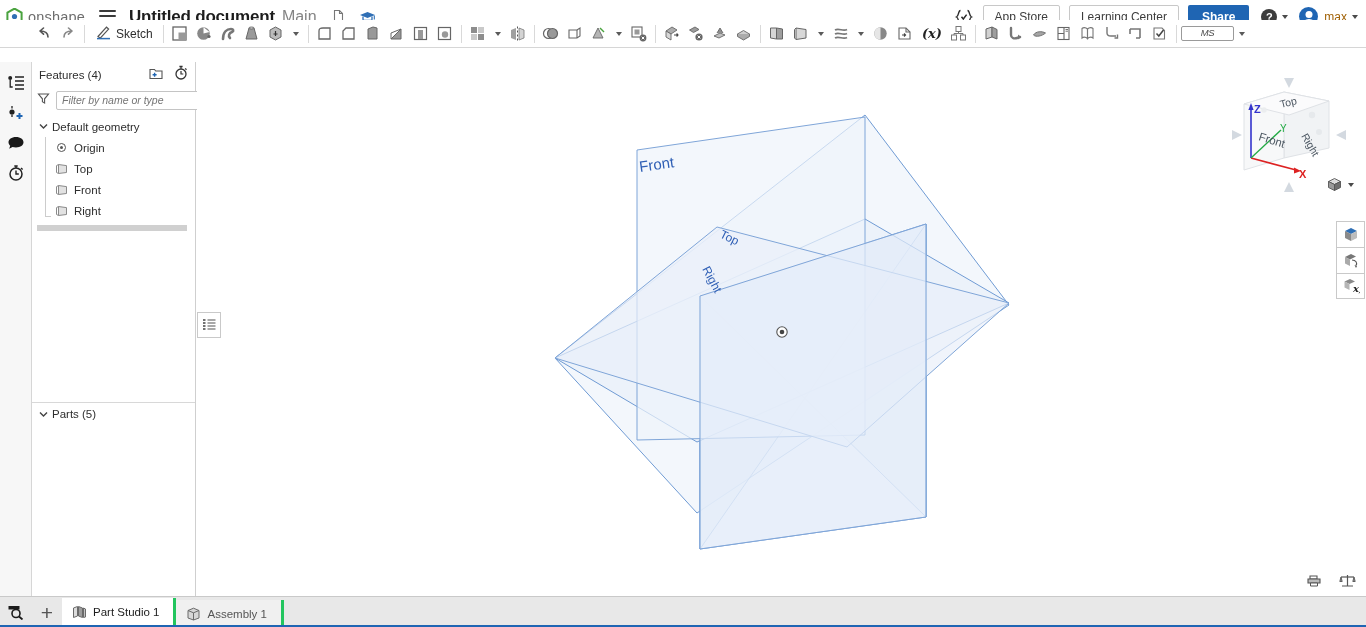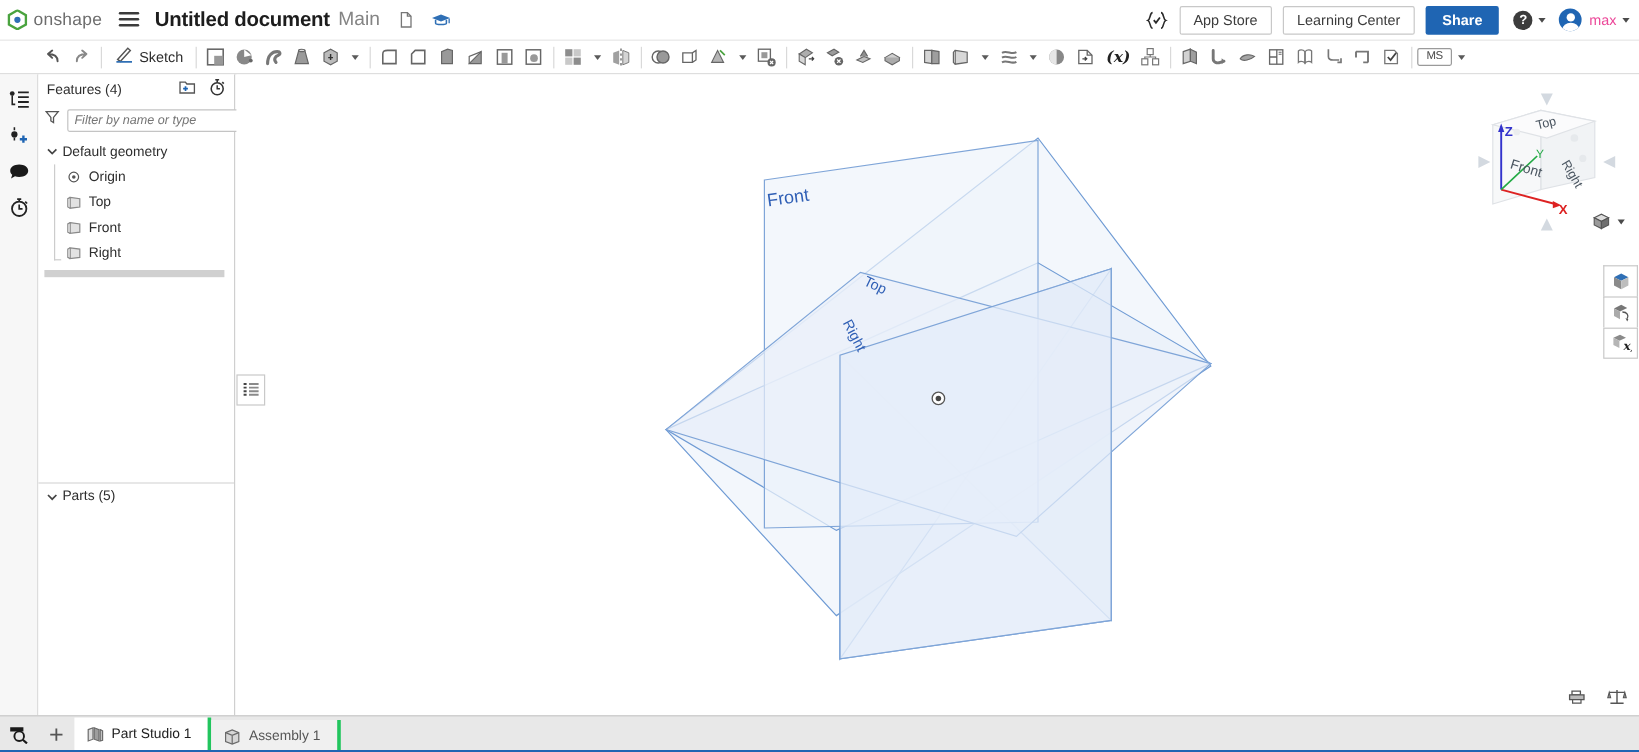--- a/index.html
+++ b/index.html
@@ -38,37 +38,37 @@
     font-size:11px;font-weight:bold;display:flex;align-items:center;justify-content:center;
   }
   .caret { width:0;height:0;border-left:3.5px solid transparent;border-right:3.5px solid transparent;
            border-top:4.5px solid #4a4a4a; margin-left:5px; }
   .avatar { width:19px;height:19px;border-radius:50%;background:#1f65b3;margin-left:11px;
             overflow:hidden; position:relative; }
   .avatar::after { content:""; position:absolute; left:50%; top:3.5px; transform:translateX(-50%);
             width:7px;height:7px;border-radius:50%;background:#fff; }
   .avatar::before { content:""; position:absolute; left:50%; bottom:-4px; transform:translateX(-50%);
             width:14px;height:11px;border-radius:50% 50% 0 0;background:#fff; }
-  #username { font-size:12px; color:#ec4899; margin-left:6px; }
+  #username { font-size:12px; color:#a16207; margin-left:6px; }
 
   
   #feature-toolbar {
-    position:absolute; left:0; top:34px; width:1366px; height:28px;
+    position:absolute; left:0; top:20px; width:1366px; height:28px;
     background:#fff; border-bottom:1px solid #d6d6d6;
     display:flex; align-items:center; padding-left:32px;
   }
   .tool { width:24px;height:24px;display:flex;align-items:center;justify-content:center;cursor:pointer;flex:0 0 auto;}
   .tool.wide { width:auto; padding:0 5px; }
   .sketch-btn { display:flex;align-items:center;cursor:pointer; padding:0 6px; }
   .sketch-label { font-size:12px;color:#2e2e2e; margin-left:4px; }
   .tsep { width:1px;height:18px;background:#d9d9d9;margin:0 4px;flex:0 0 auto; }
   .dcaret { width:0;height:0;border-left:3.5px solid transparent;border-right:3.5px solid transparent;
             border-top:4.5px solid #5a5a5a; margin:0 5px; cursor:pointer; flex:0 0 auto;}
   .ms-box { border:1px solid #9a9a9a; border-radius:2px; font-size:9.5px; color:#4a4a4a;
-            padding:1px 7px; line-height:1.1; letter-spacing:-.3px; }
+            padding:1px 19px; line-height:1.1; letter-spacing:-.3px;font-style:italic; }
 
   
   #left-rail {
     position:absolute; left:0; top:62px; width:32px; height:534px;
     background:#f7f7f7; border-right:1px solid #d6d6d6;
     display:flex; flex-direction:column; align-items:center; padding-top:6px;
   }
   .rail-ico { width:26px;height:30px;display:flex;align-items:center;justify-content:center;cursor:pointer; }
 
   

